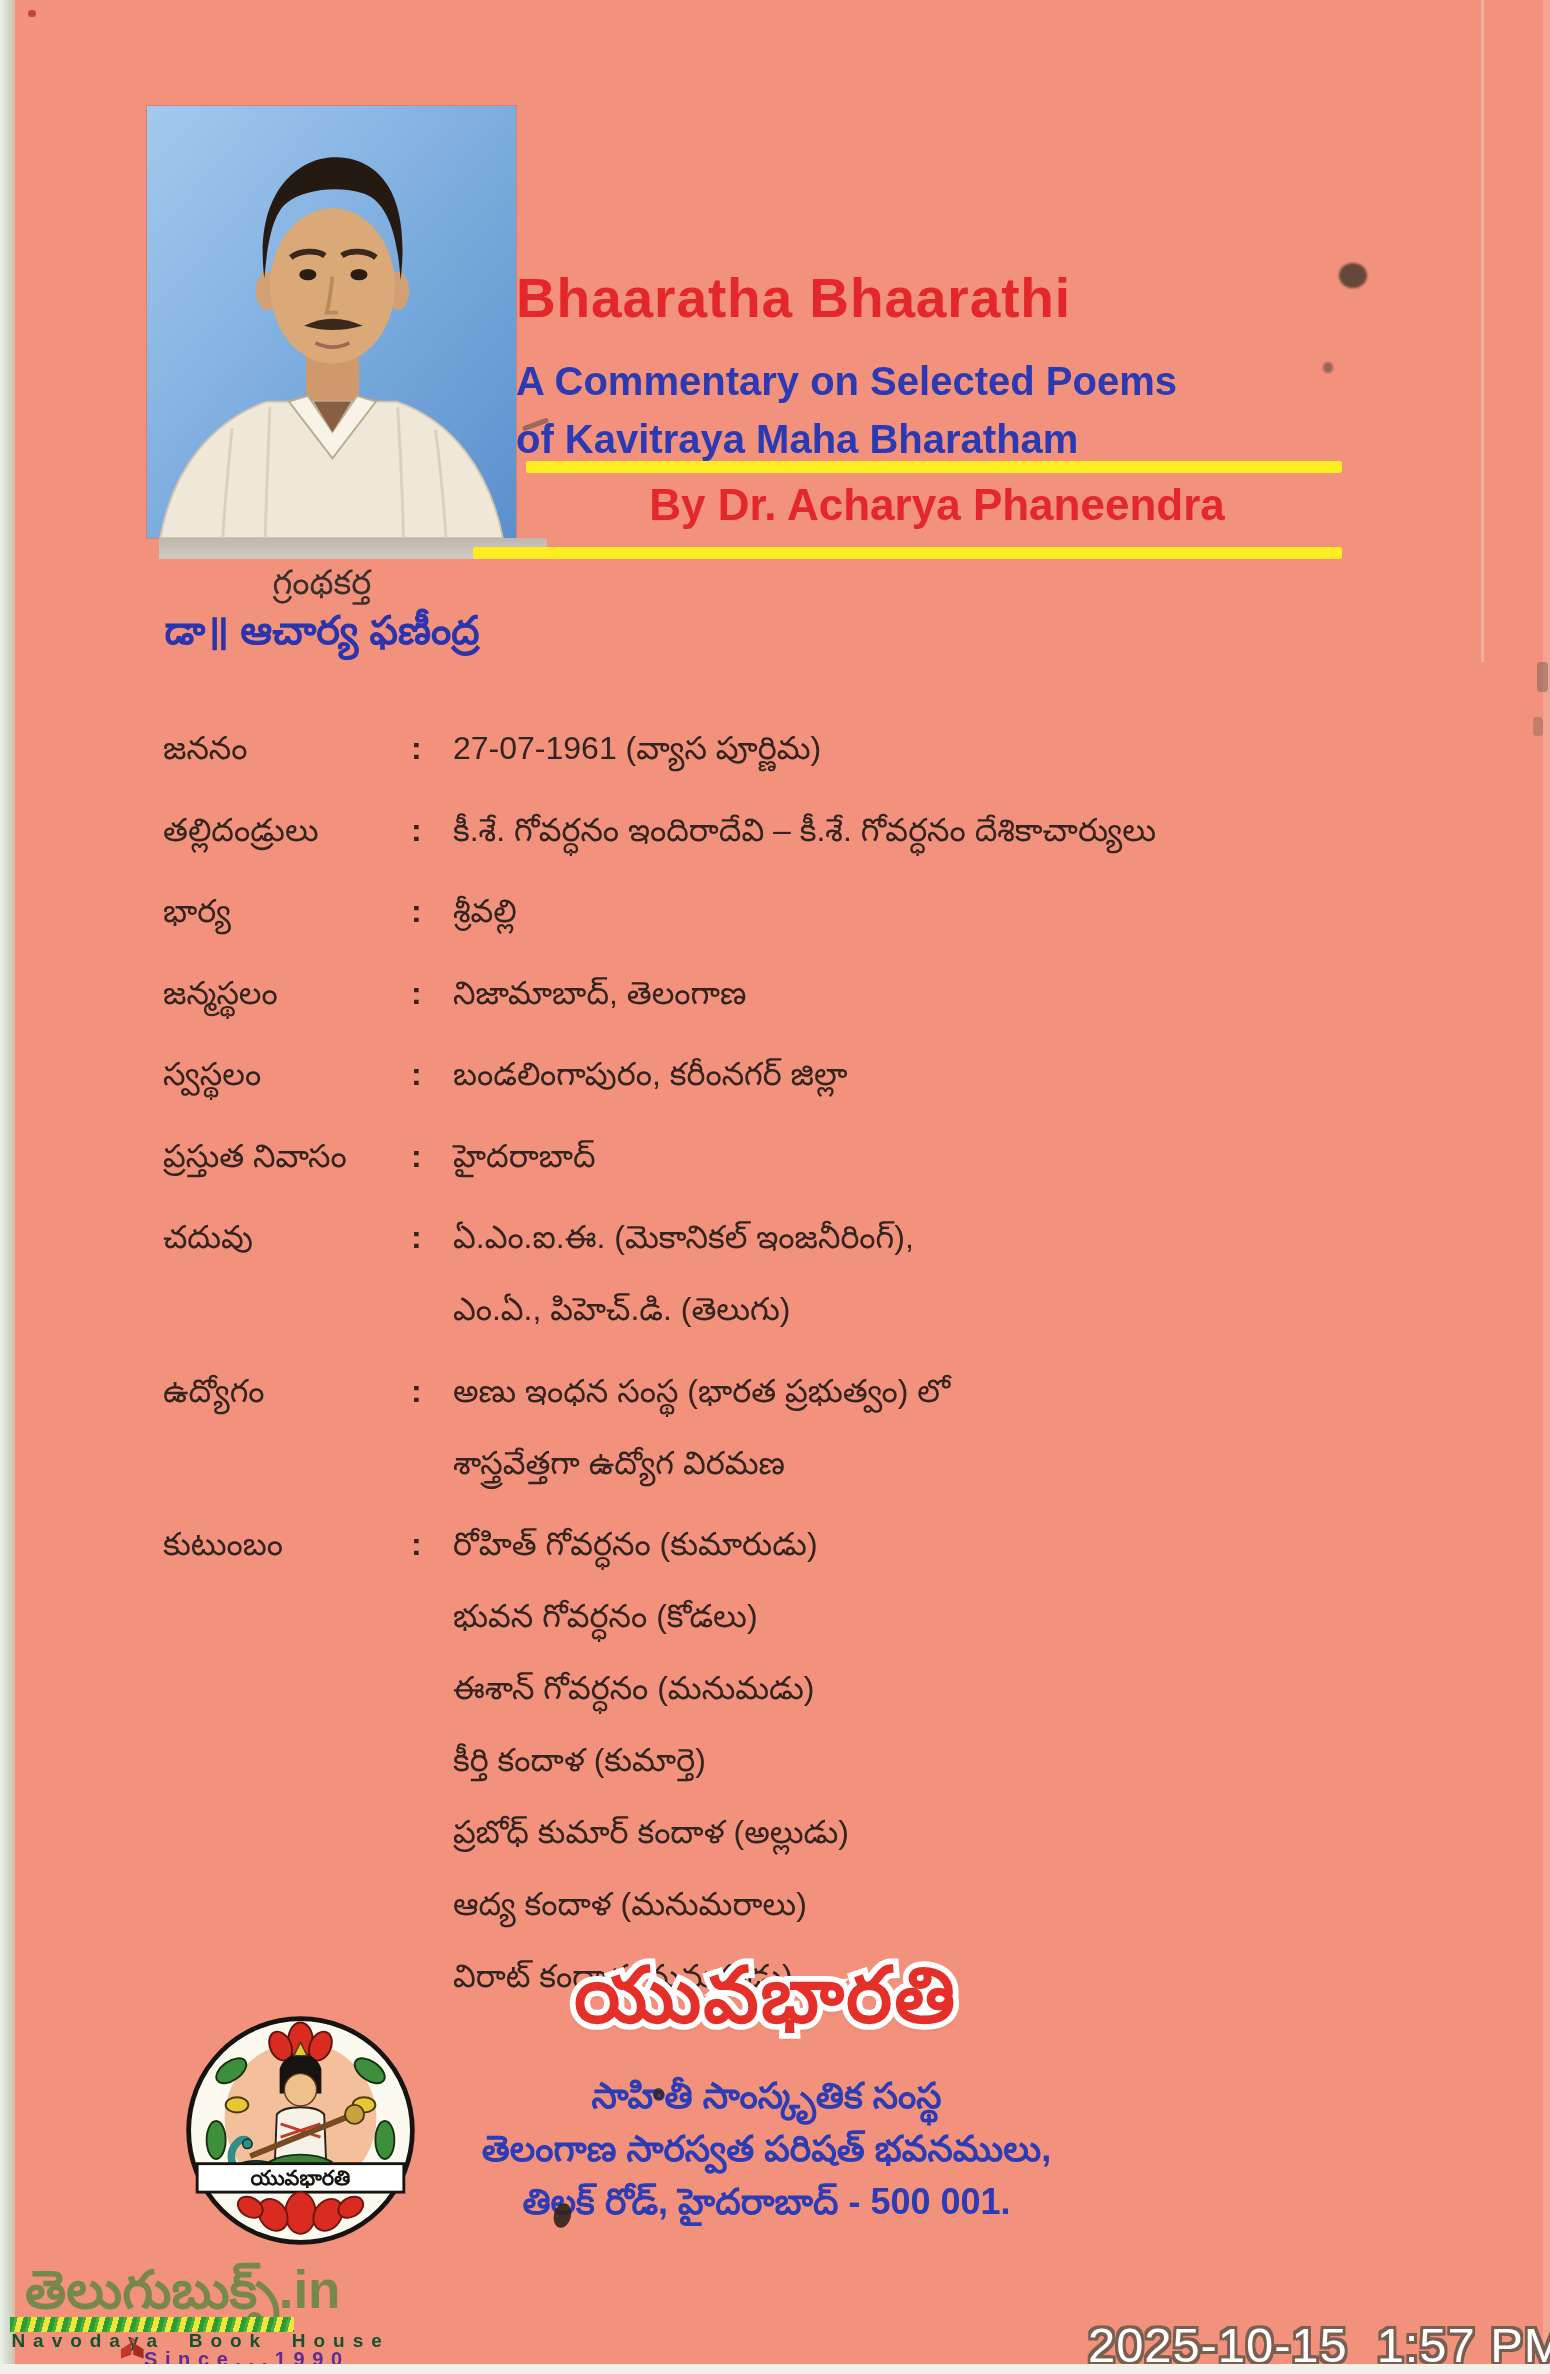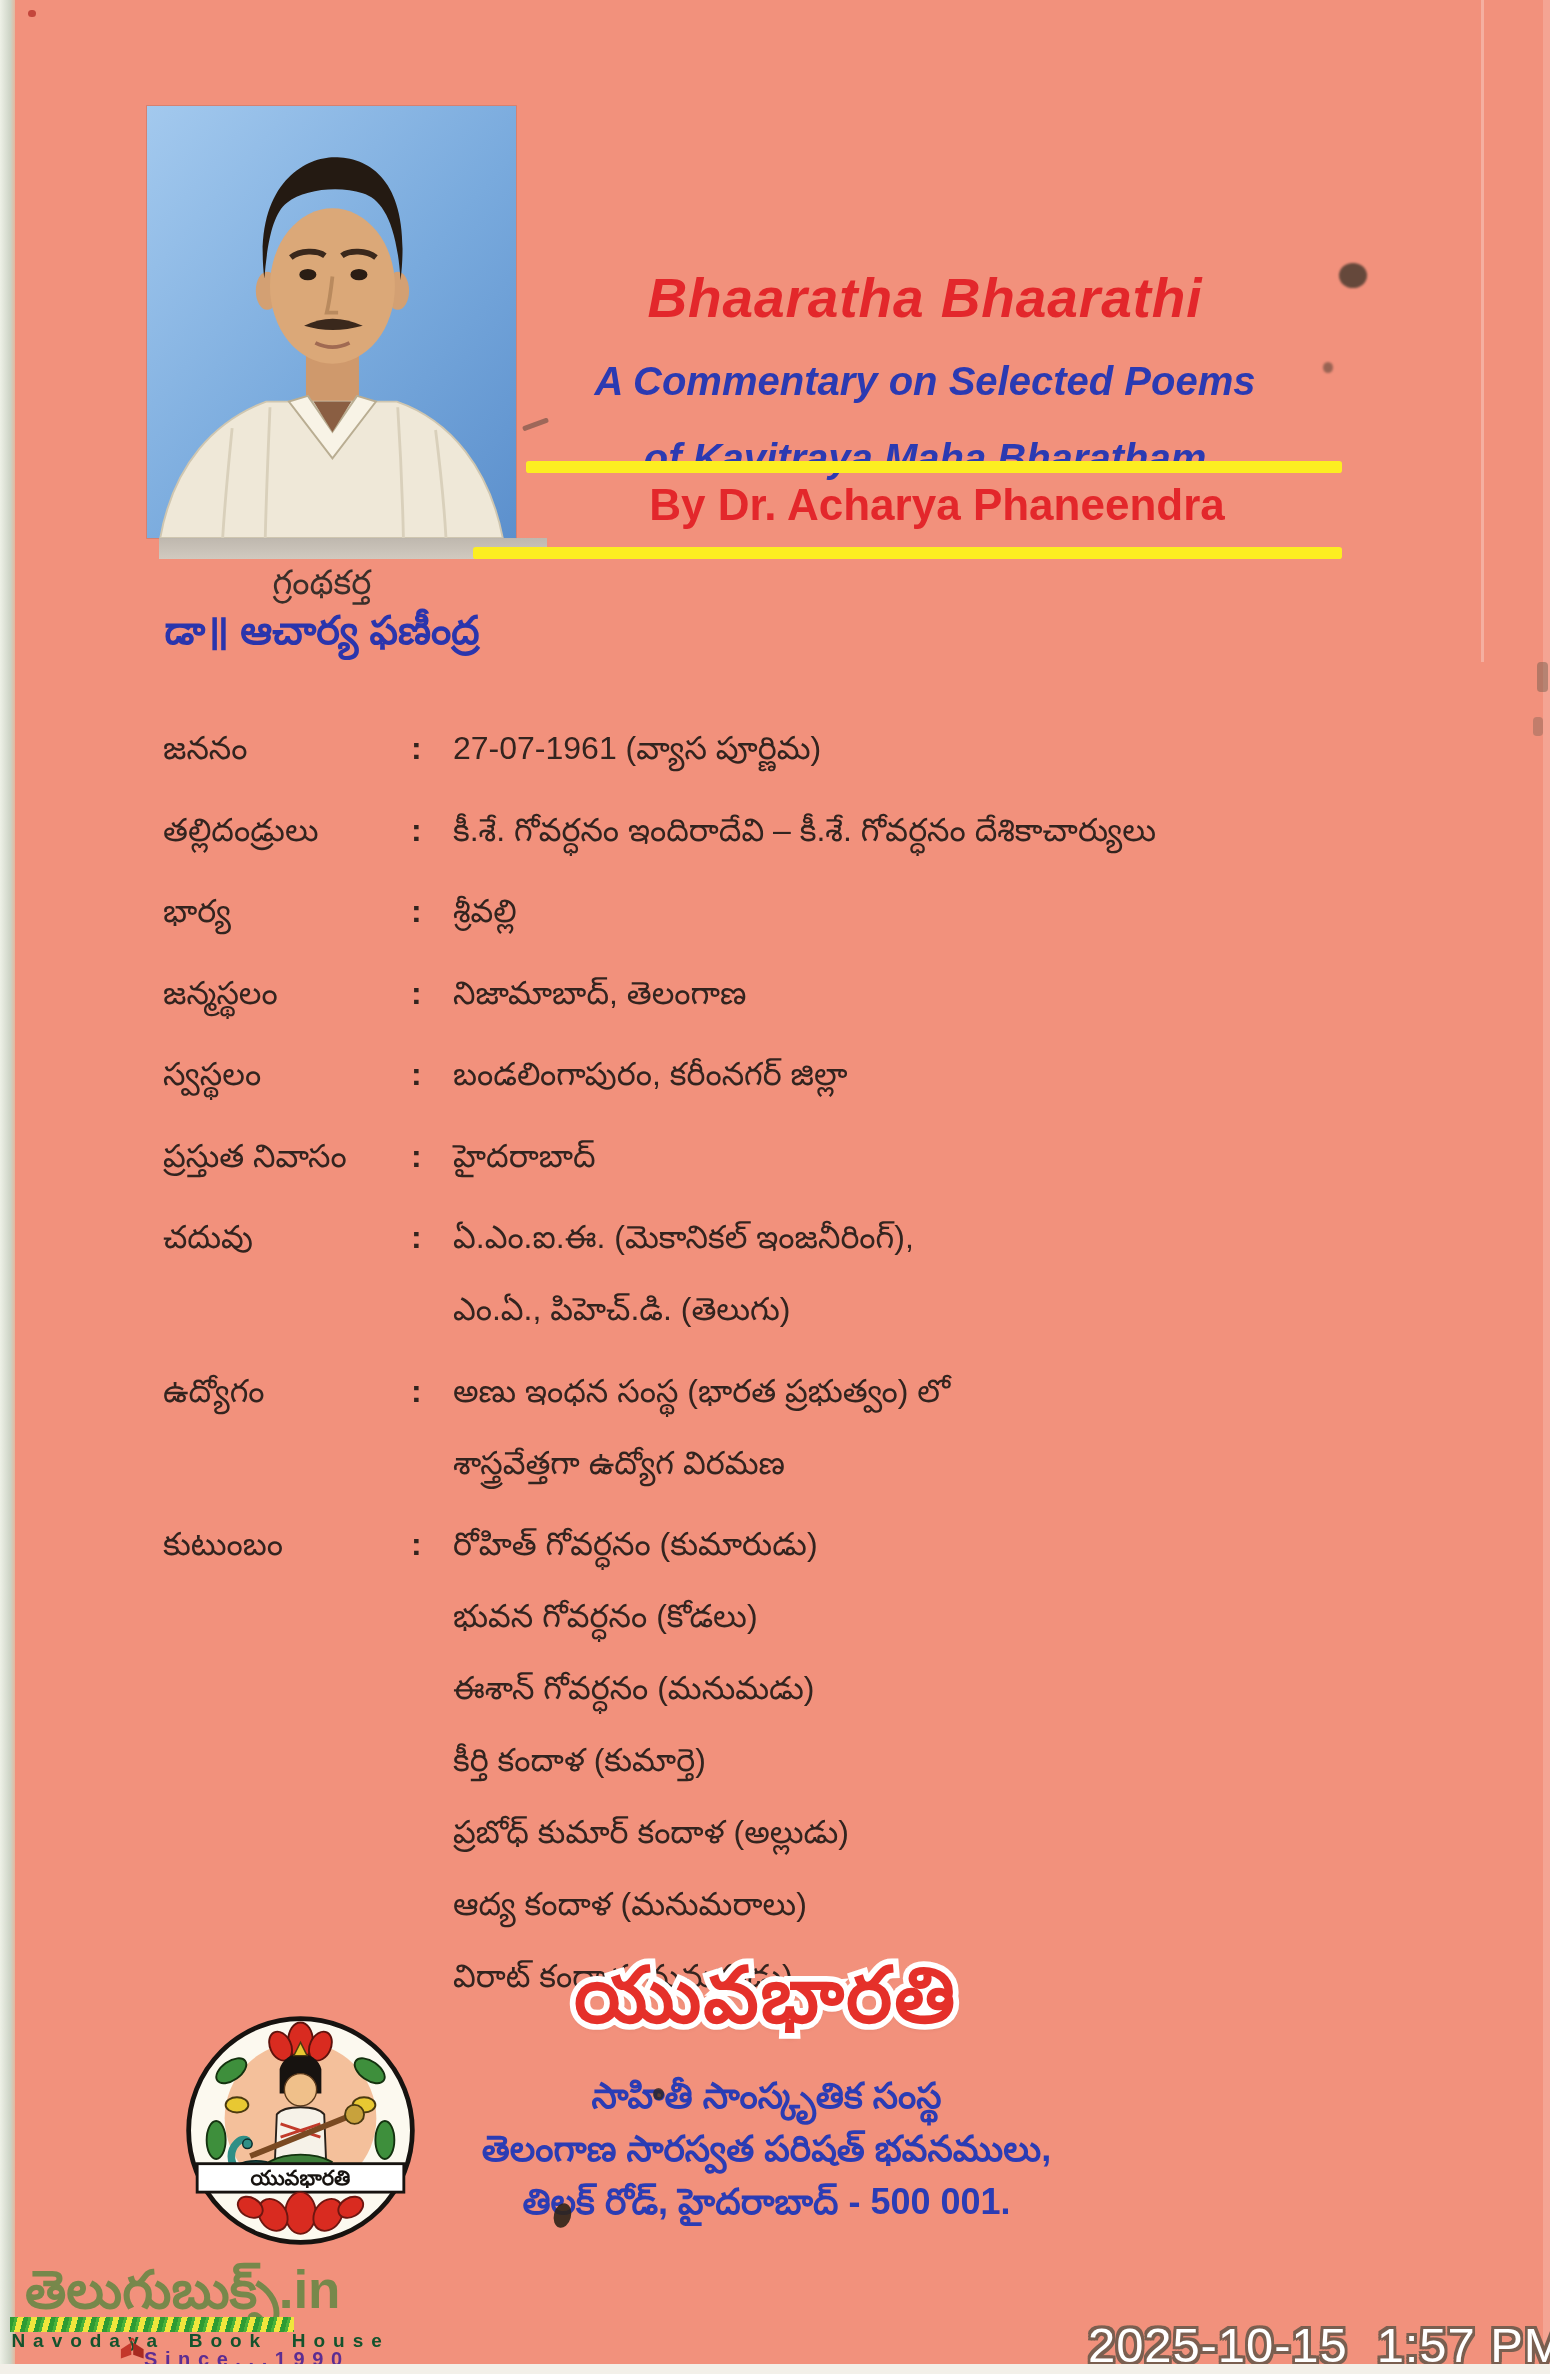--- a/index.html
+++ b/index.html
@@ -19,23 +19,23 @@
   .photo{position:absolute;left:147px;top:106px;width:369px;height:432px;box-shadow:0 0 0 0.9px rgba(120,80,70,.25);}
   .photo svg{display:block;width:100%;height:100%;}
   .photo-shadow{position:absolute;left:159px;top:538px;width:388px;height:21px;
     background:linear-gradient(180deg,#b9bcb4,#cdd0c7);opacity:.9;}
 
   .caption-wrap{position:absolute;left:57px;top:560px;width:530px;text-align:center;color:#3a2f2a;}
   .photo-caption{font-size:34px;line-height:44px;}
   .author-name{font-size:40px;line-height:53px;font-weight:bold;color:#2a35ad;}
 
   
-  .title-block{position:absolute;left:504px;top:265px;width:842px;text-align:center;font-style:italic;}
+  .title-block{position:absolute;left:516px;top:265px;width:842px;text-align:left;}
   .main-title{font-size:55px;line-height:66px;font-weight:900;color:#e3272b;letter-spacing:0.9px;}
-  .subtitle{font-size:40px;line-height:58px;font-weight:bold;color:#2b3ab2;margin-top:19px;}
+  .subtitle{font-size:40px;line-height:58px;font-weight:bold;color:#2b3ab2;}
   .subtitle.first{margin-top:21px;}
   .rule{position:absolute;height:12.3px;background:#fcee21;border-radius:2.8px;}
   .rule1{left:526px;top:461px;width:816px;}
   .rule2{left:473px;top:547px;width:869px;}
   .byline{position:absolute;left:516px;top:480px;width:842px;text-align:center;
     font-size:44px;font-weight:bold;color:#e3272b;}
 
   
   .bio{position:absolute;left:163px;top:712px;width:1344px;color:#33241f;}
   .bio-row{display:grid;grid-template-columns:248px 42px 1fr;margin-bottom:9.5px;}

